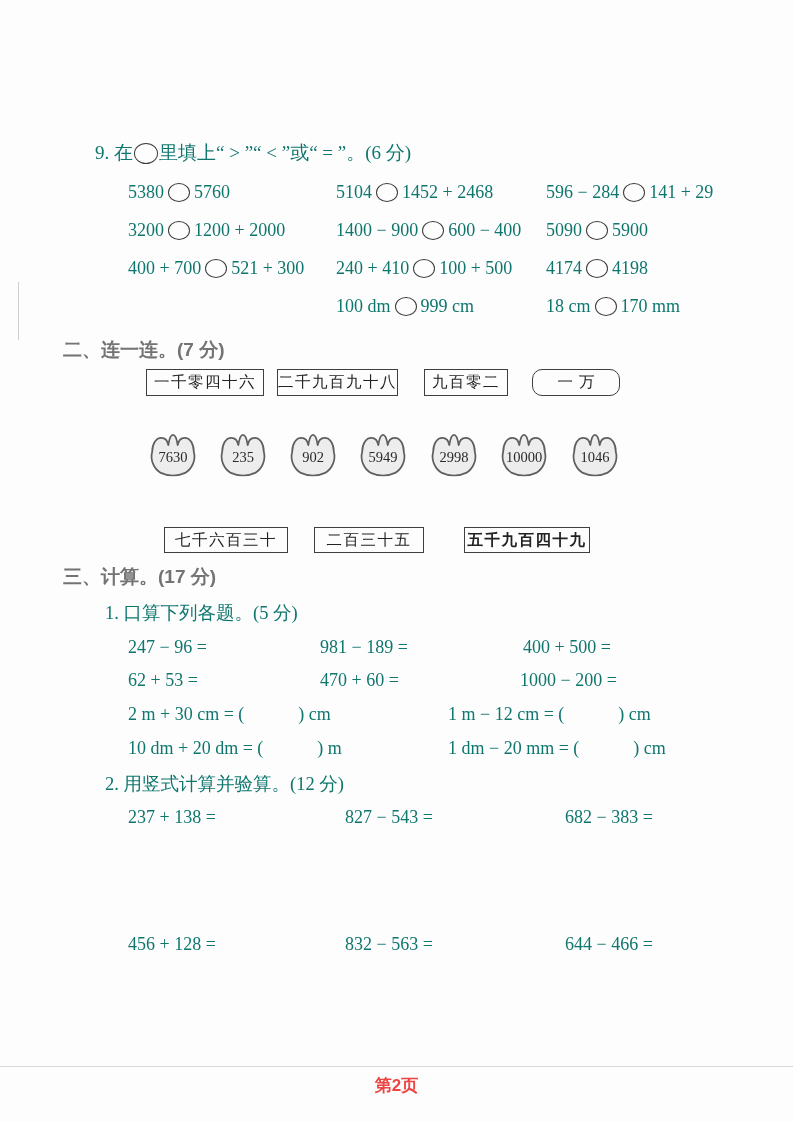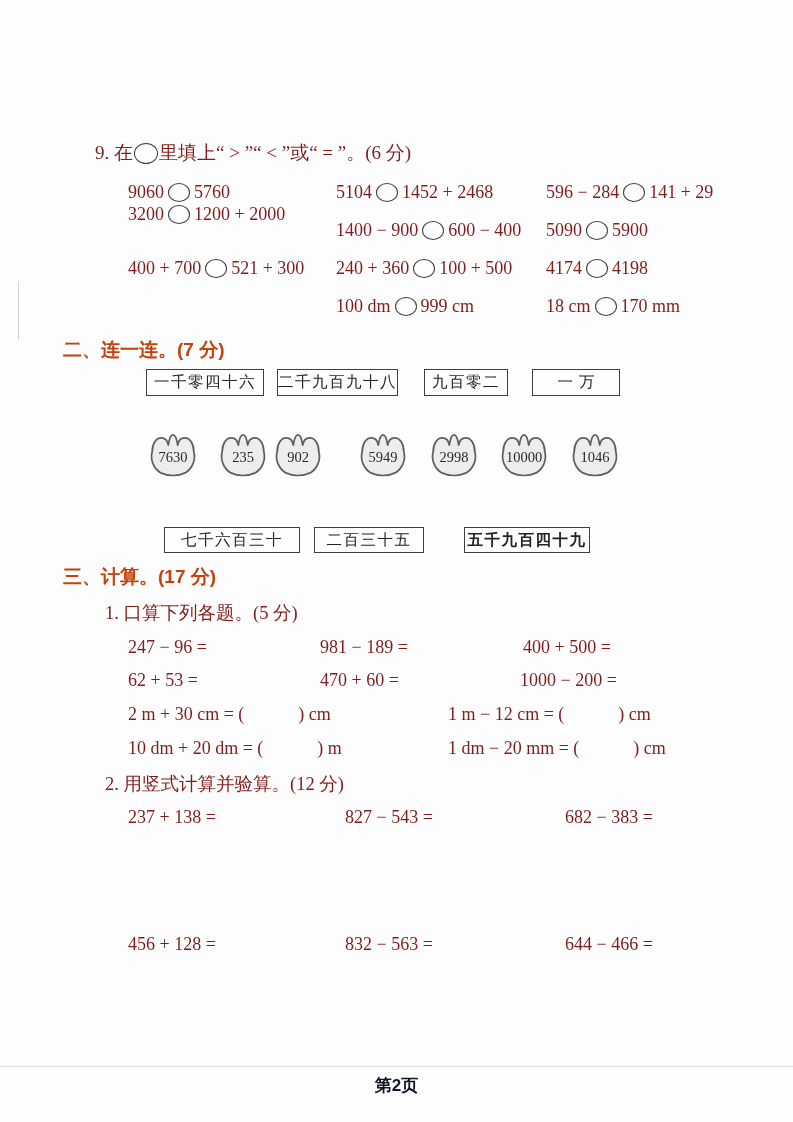--- a/index.html
+++ b/index.html
@@ -2,25 +2,25 @@
 <html><head>
 <meta charset="utf-8">
 <style>
   * { margin:0; padding:0; box-sizing:border-box; }
   body { background:#ffffff; font-family:"Liberation Serif","DejaVu Serif",serif; }
   .page {
     position:relative; width:793px; height:1122px; margin:0 auto;
     background:#fdfdfd; color:#151515; overflow:hidden;
   }
   .abs { position:absolute; }
-  .serif { font-family:"Liberation Serif","DejaVu Serif",serif; font-size:18px; color:#7f1d1d; white-space:nowrap; }
+  .serif { font-family:"Liberation Serif","DejaVu Serif",serif; font-size:18px; color:#0f766e; white-space:nowrap; }
   .pre { white-space:pre; }
   .head-bold {
     font-family:"Liberation Sans","DejaVu Sans",sans-serif;
-    font-weight:700; font-size:19px; color:#c2410c; white-space:nowrap;
+    font-weight:700; font-size:19px; color:#737373; white-space:nowrap;
   }
   .sub-head { font-size:18.5px; white-space:nowrap; }
   .circle {
     display:inline-block; width:22px; height:19px;
     border:1.4px solid #3c3c3c; border-radius:50%;
     vertical-align:-4px; margin:0 4px; background:#fdfdfd;
   }
   .title-circle { width:24px; height:21px; vertical-align:-5px; margin:0 1px; }
   .cmp { position:absolute; font-size:18px; white-space:nowrap; }
   .wordbox {
@@ -35,70 +35,70 @@
   .tulip-num {
     position:absolute; left:0; top:52%; width:100%;
     transform:translateY(-50%);
     text-align:center; font-size:14.5px; color:#2a2a2a;
     font-family:"Liberation Serif","DejaVu Serif",serif;
   }
   .footer-line { position:absolute; left:0; top:1066px; width:793px; height:1px; background:#d9d9d9; }
   .footer-label {
     position:absolute; left:0; top:1074px; width:793px; text-align:center;
     font-family:"Liberation Sans","DejaVu Sans",sans-serif;
-    font-weight:700; font-size:17px; color:#0f172a;
+    font-weight:700; font-size:17px; color:#ef4444;
   }
   .edge-mark { position:absolute; left:18px; top:282px; width:1px; height:58px; background:#cfcfcf; }
 </style>
 </head>
 <body>
 
 <div class="page">
 
   <div class="edge-mark"></div>
 
   <div class="abs serif" style="left:95px; top:140px; font-size:19px;">
     <span>9. 在</span><span class="circle title-circle"></span><span>里填上“ &gt; ”“ &lt; ”或“ = ”。(6 分)</span>
   </div>
 
-  <span class="cmp serif" style="left:128px; top:182px;"><span>9060</span><span class="circle"></span><span>5760</span></span>
+  <span class="cmp serif" style="left:128px; top:182px;"><span>5380</span><span class="circle"></span><span>5760</span></span>
   <span class="cmp serif" style="left:336px; top:182px;"><span>5104</span><span class="circle"></span><span>1452 + 2468</span></span>
   <span class="cmp serif" style="left:546px; top:182px;"><span>596 − 284</span><span class="circle"></span><span>141 + 29</span></span>
 
-  <span class="cmp serif" style="left:128px; top:204px;"><span>3200</span><span class="circle"></span><span>1200 + 2000</span></span>
+  <span class="cmp serif" style="left:128px; top:220px;"><span>3200</span><span class="circle"></span><span>1200 + 2000</span></span>
   <span class="cmp serif" style="left:336px; top:220px;"><span>1400 − 900</span><span class="circle"></span><span>600 − 400</span></span>
   <span class="cmp serif" style="left:546px; top:220px;"><span>5090</span><span class="circle"></span><span>5900</span></span>
 
   <span class="cmp serif" style="left:128px; top:258px;"><span>400 + 700</span><span class="circle"></span><span>521 + 300</span></span>
-  <span class="cmp serif" style="left:336px; top:258px;"><span>240 + 360</span><span class="circle"></span><span>100 + 500</span></span>
+  <span class="cmp serif" style="left:336px; top:258px;"><span>240 + 410</span><span class="circle"></span><span>100 + 500</span></span>
   <span class="cmp serif" style="left:546px; top:258px;"><span>4174</span><span class="circle"></span><span>4198</span></span>
 
   <span class="cmp serif" style="left:336px; top:296px;"><span>100 dm</span><span class="circle"></span><span>999 cm</span></span>
   <span class="cmp serif" style="left:546px; top:296px;"><span>18 cm</span><span class="circle"></span><span>170 mm</span></span>
 
   <div class="abs head-bold" style="left:63px; top:337px;">二、连一连。(7 分)</div>
 
   <div class="wordbox" style="left:146px; top:369px; width:118px; height:27px;">一千零四十六</div>
   <div class="wordbox" style="left:277px; top:369px; width:121px; height:27px;">二千九百九十八</div>
   <div class="wordbox" style="left:424px; top:369px; width:84px; height:27px;">九百零二</div>
-  <div class="wordbox" style="left:532px; top:369px; width:88px; height:27px; letter-spacing:6px; padding-left:6px;">一万</div>
+  <div class="wordbox" style="left:532px; top:369px; width:88px; height:27px; letter-spacing:6px; padding-left:6px;border-radius:10px;">一万</div>
 
   <div class="tulip" style="left:147px; top:431px;">
     <svg viewBox="0 0 60 54">
         <path d="M6,22 C6,12.5 10.5,6 16.5,6 C21.5,6 24,10.5 24.6,14.5 C25.5,8 27,2.5 30,2.5 C33,2.5 34.5,8 35.4,14.5 C36,10.5 38.5,6 43.5,6 C49.5,6 54,12.5 54,22 C56.5,31 52.5,41.5 44,46.5 C35.5,50.5 24.5,50.5 16,46.5 C7.5,41.5 3.5,31 6,22 Z" fill="#ededed" stroke="#5f5f5f" stroke-width="2" stroke-linejoin="round"></path>
       </svg>
     <span class="tulip-num">7630</span>
   </div>
   <div class="tulip" style="left:217px; top:431px;">
     <svg viewBox="0 0 60 54">
         <path d="M6,22 C6,12.5 10.5,6 16.5,6 C21.5,6 24,10.5 24.6,14.5 C25.5,8 27,2.5 30,2.5 C33,2.5 34.5,8 35.4,14.5 C36,10.5 38.5,6 43.5,6 C49.5,6 54,12.5 54,22 C56.5,31 52.5,41.5 44,46.5 C35.5,50.5 24.5,50.5 16,46.5 C7.5,41.5 3.5,31 6,22 Z" fill="#ededed" stroke="#5f5f5f" stroke-width="2" stroke-linejoin="round"></path>
       </svg>
     <span class="tulip-num">235</span>
   </div>
-  <div class="tulip" style="left:272px; top:431px;">
+  <div class="tulip" style="left:287px; top:431px;">
     <svg viewBox="0 0 60 54">
         <path d="M6,22 C6,12.5 10.5,6 16.5,6 C21.5,6 24,10.5 24.6,14.5 C25.5,8 27,2.5 30,2.5 C33,2.5 34.5,8 35.4,14.5 C36,10.5 38.5,6 43.5,6 C49.5,6 54,12.5 54,22 C56.5,31 52.5,41.5 44,46.5 C35.5,50.5 24.5,50.5 16,46.5 C7.5,41.5 3.5,31 6,22 Z" fill="#ededed" stroke="#5f5f5f" stroke-width="2" stroke-linejoin="round"></path>
       </svg>
     <span class="tulip-num">902</span>
   </div>
   <div class="tulip" style="left:357px; top:431px;">
     <svg viewBox="0 0 60 54">
         <path d="M6,22 C6,12.5 10.5,6 16.5,6 C21.5,6 24,10.5 24.6,14.5 C25.5,8 27,2.5 30,2.5 C33,2.5 34.5,8 35.4,14.5 C36,10.5 38.5,6 43.5,6 C49.5,6 54,12.5 54,22 C56.5,31 52.5,41.5 44,46.5 C35.5,50.5 24.5,50.5 16,46.5 C7.5,41.5 3.5,31 6,22 Z" fill="#ededed" stroke="#5f5f5f" stroke-width="2" stroke-linejoin="round"></path>
       </svg>
     <span class="tulip-num">5949</span>
@@ -115,21 +115,21 @@
       </svg>
     <span class="tulip-num">10000</span>
   </div>
   <div class="tulip" style="left:569px; top:431px;">
     <svg viewBox="0 0 60 54">
         <path d="M6,22 C6,12.5 10.5,6 16.5,6 C21.5,6 24,10.5 24.6,14.5 C25.5,8 27,2.5 30,2.5 C33,2.5 34.5,8 35.4,14.5 C36,10.5 38.5,6 43.5,6 C49.5,6 54,12.5 54,22 C56.5,31 52.5,41.5 44,46.5 C35.5,50.5 24.5,50.5 16,46.5 C7.5,41.5 3.5,31 6,22 Z" fill="#ededed" stroke="#5f5f5f" stroke-width="2" stroke-linejoin="round"></path>
       </svg>
     <span class="tulip-num">1046</span>
   </div>
 
-  <div class="wordbox" style="left:164px; top:527px; width:136px; height:26px;">七千六百三十</div>
+  <div class="wordbox" style="left:164px; top:527px; width:124px; height:26px;">七千六百三十</div>
   <div class="wordbox" style="left:314px; top:527px; width:110px; height:26px;">二百三十五</div>
   <div class="wordbox" style="left:464px; top:527px; width:126px; height:26px;font-weight:bold;">五千九百四十九</div>
 
   <div class="abs head-bold" style="left:63px; top:564px;">三、计算。(17 分)</div>
   <div class="abs serif sub-head" style="left:105px; top:600px;">1. 口算下列各题。(5 分)</div>
 
   <span class="abs serif" style="left:128px; top:637px;">247 − 96 =</span>
   <span class="abs serif" style="left:320px; top:637px;">981 − 189 =</span>
   <span class="abs serif" style="left:523px; top:637px;">400 + 500 =</span>
   <span class="abs serif" style="left:128px; top:670px;">62 + 53 =</span>

